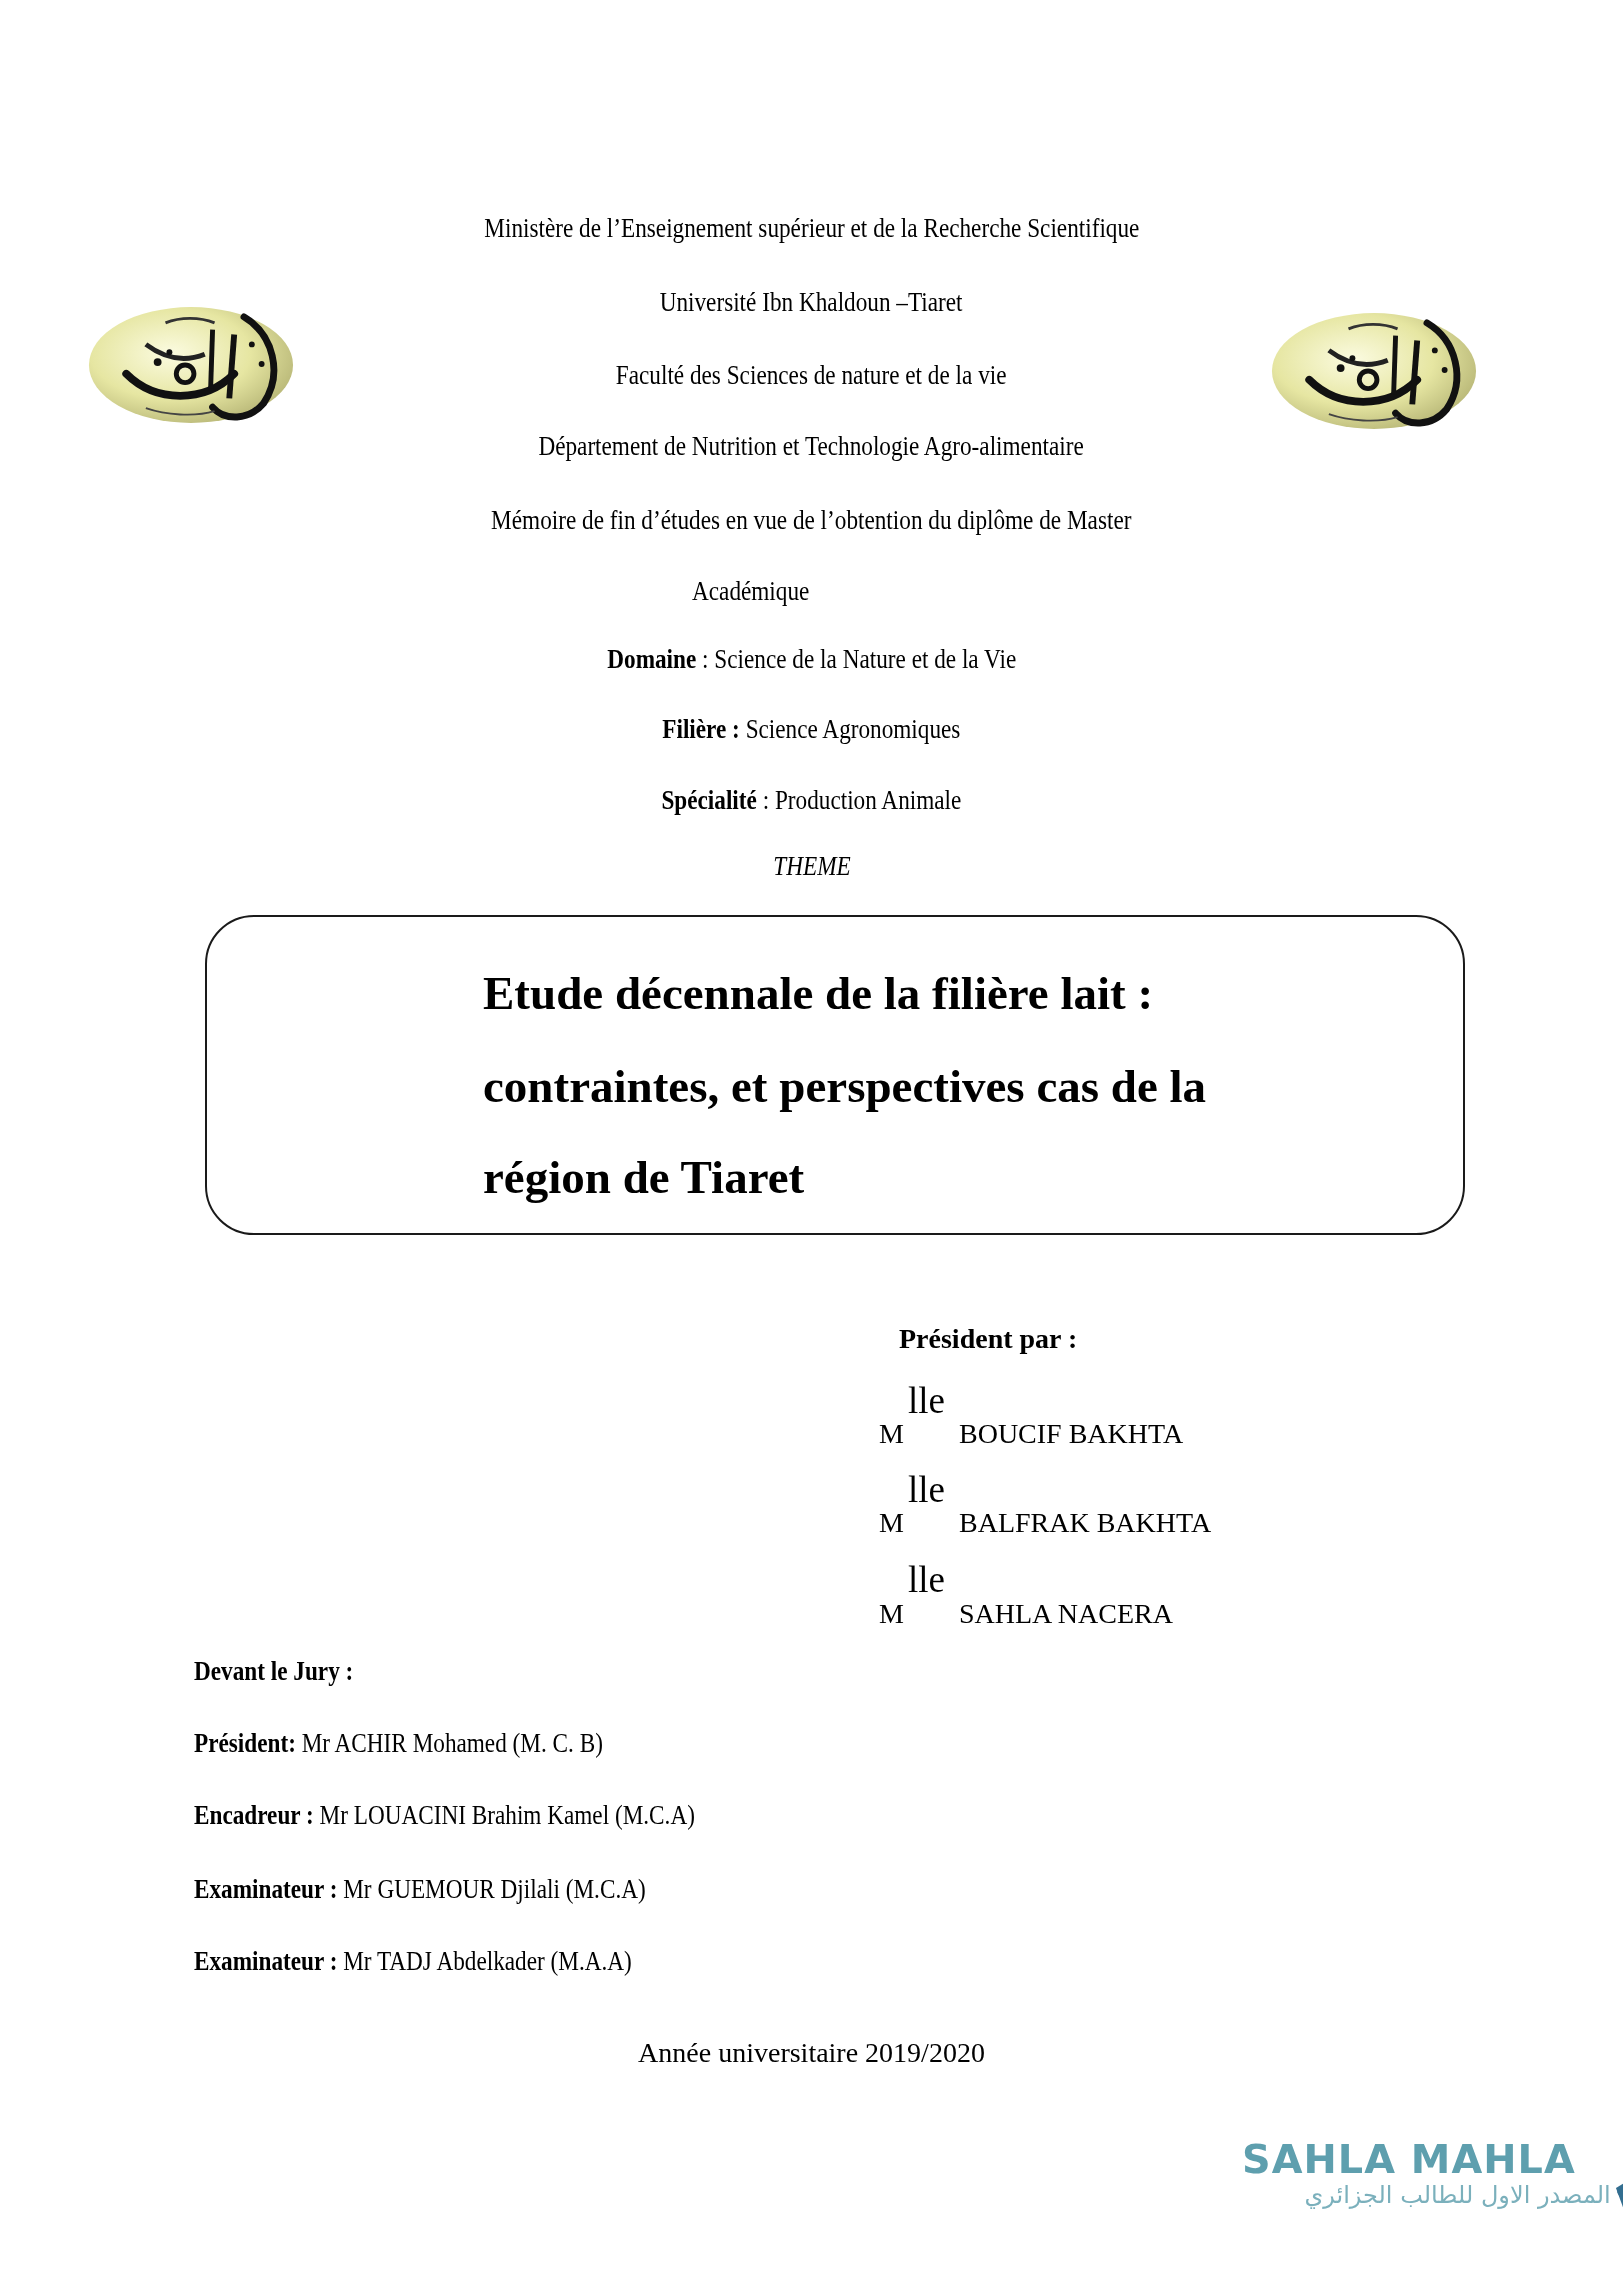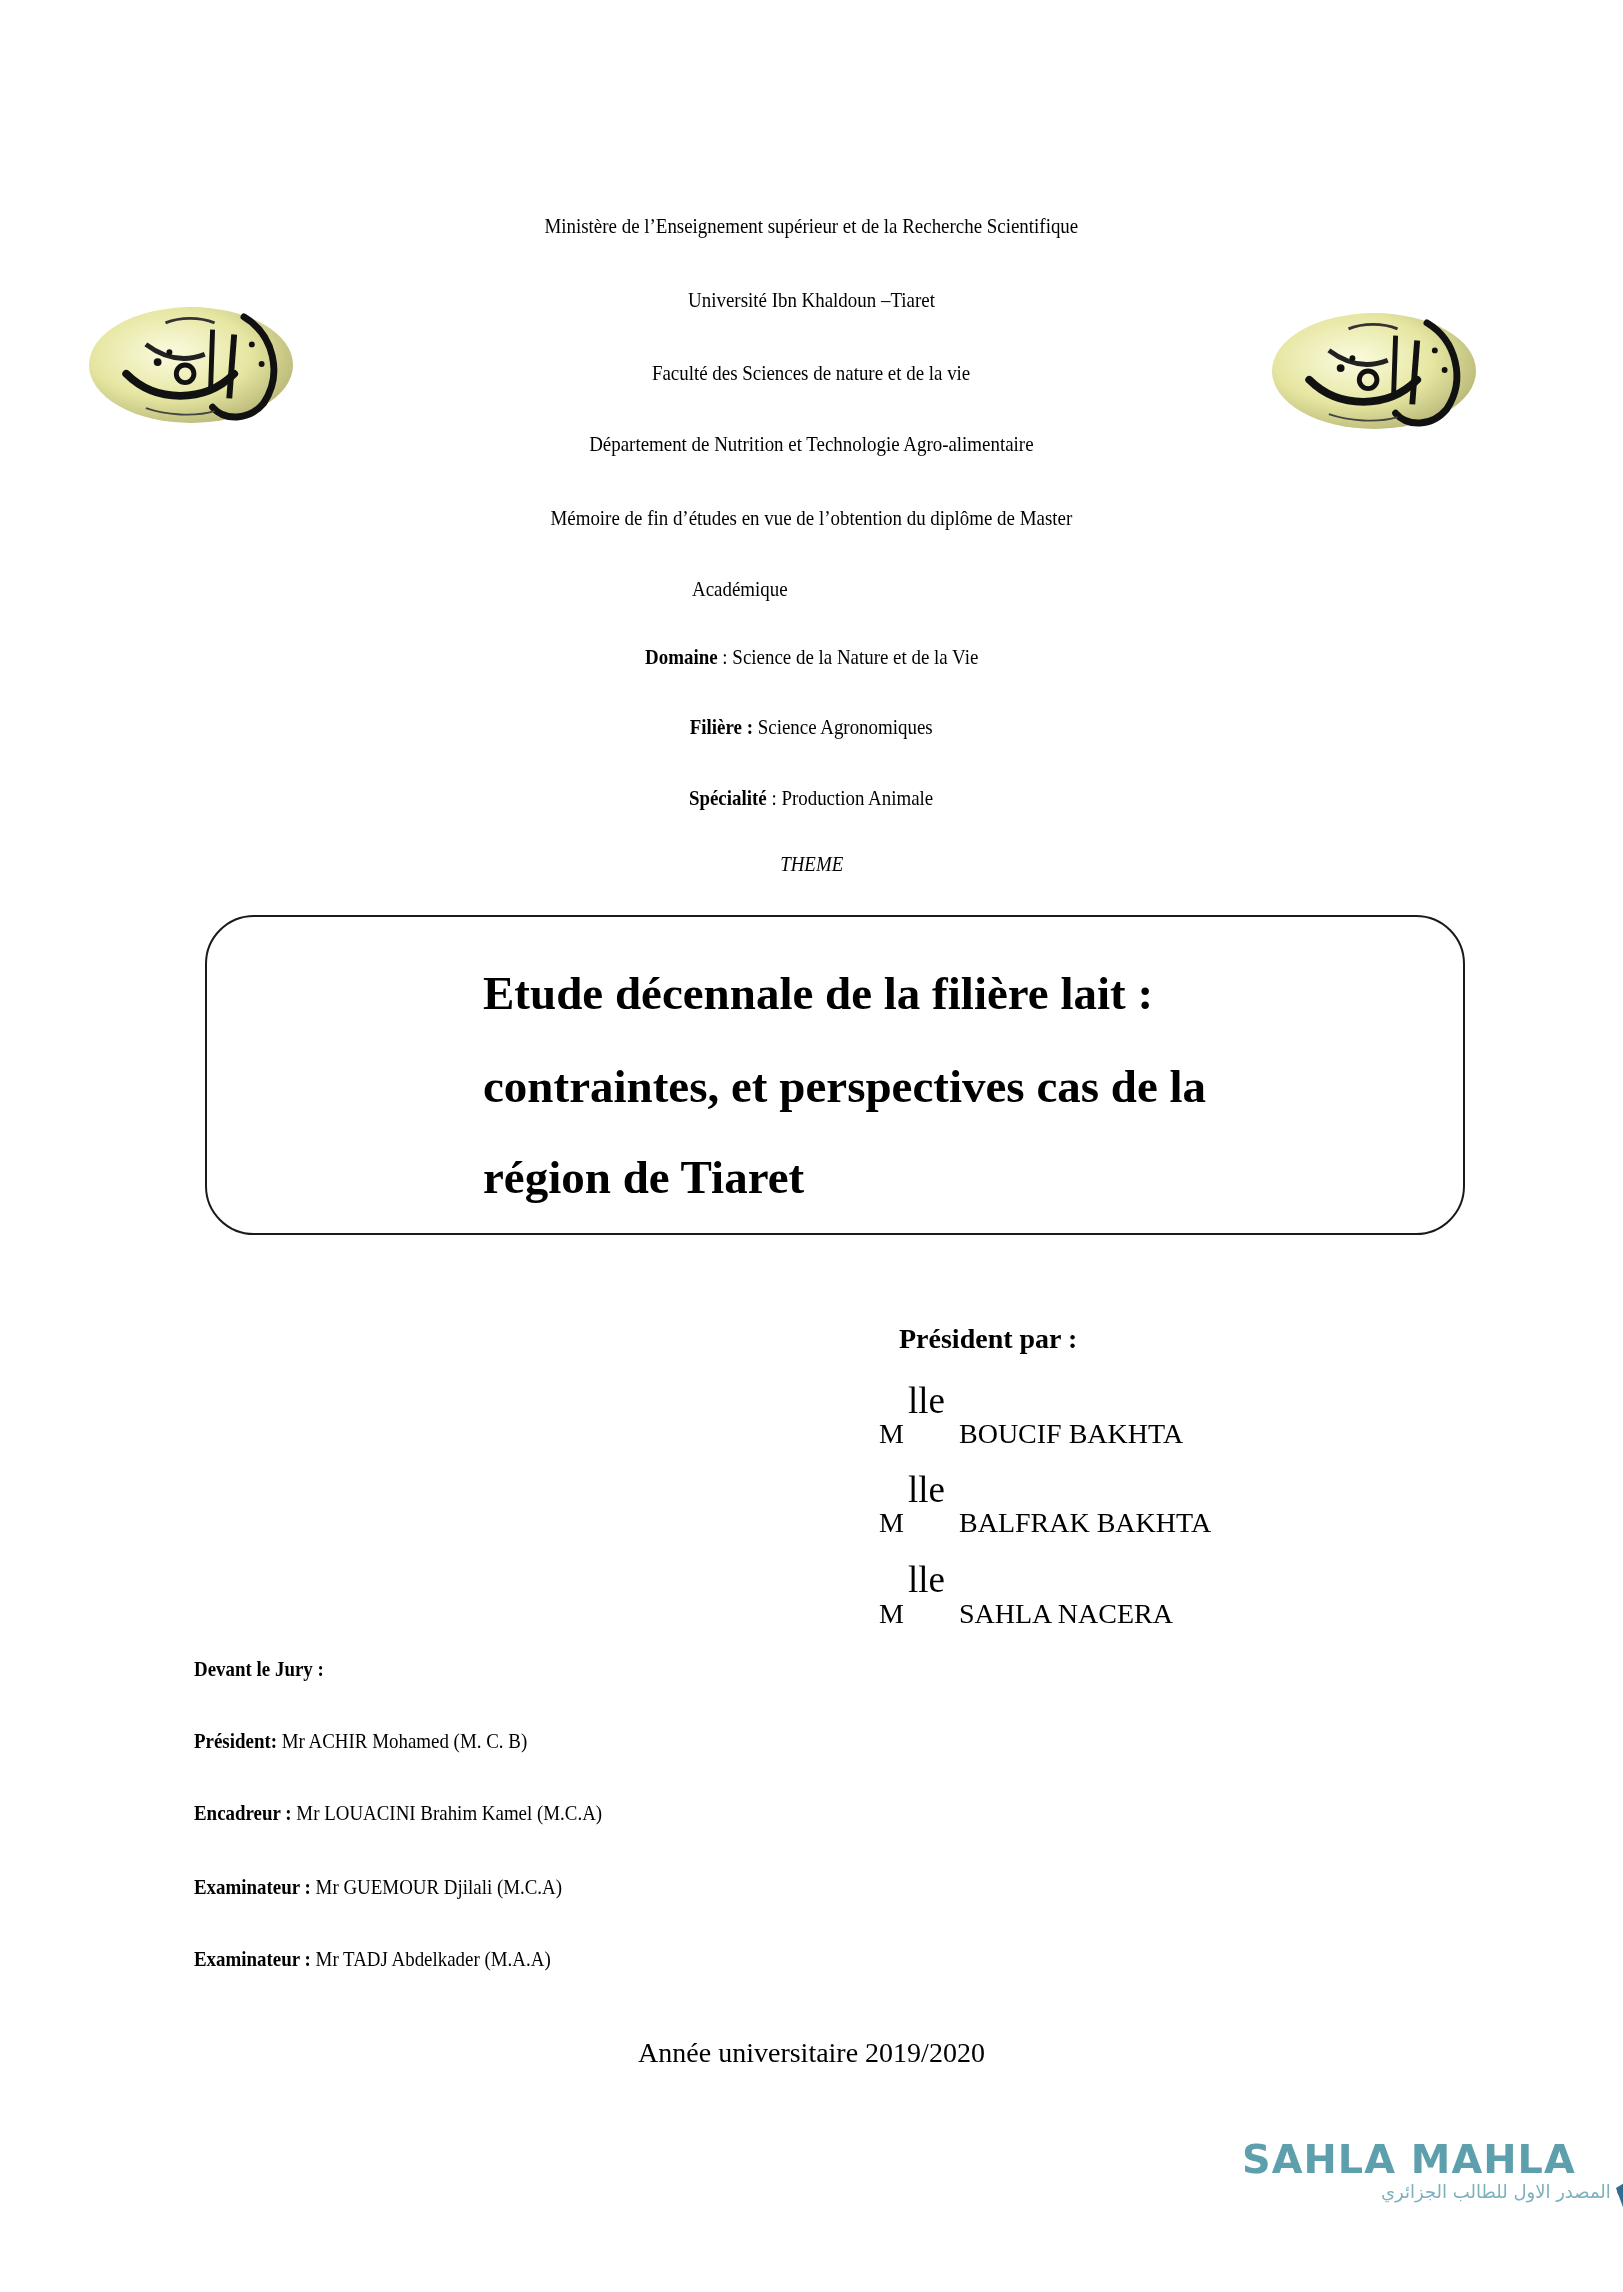--- a/index.html
+++ b/index.html
@@ -1,21 +1,21 @@
 <!DOCTYPE html>
 <html><head>
 <meta charset="utf-8">
 <style>
   html, body { margin: 0; padding: 0; background: #ffffff; }
   body { width: 1623px; height: 2293px; position: relative; overflow: hidden;
          font-family: "Liberation Serif", "DejaVu Serif", serif; color: #000; }
   .ln { position: absolute; white-space: nowrap; line-height: 1; }
   .ctr { left: 0; width: 1623px; text-align: center; }
   .cond { display: inline-block; transform: scaleX(0.86); transform-origin: center; }
-  .hdr { font-size: 22px; }
+  .hdr { font-size: 27px; }
   .b { font-weight: bold; }
   .i { font-style: italic; }
 
   
   .uni-logo { position: absolute; width: 208px; height: 120px; }
   .uni-logo svg { width: 100%; height: 100%; display: block; }
 
   
   .title-box { position: absolute; left: 205px; top: 915px; width: 1260px; height: 320px;
                box-sizing: border-box; border: 2px solid #1a1a1a; border-radius: 49px; }
@@ -24,21 +24,21 @@
 
   .std { font-size: 28px; }
   .sup-lle { font-size: 37px; }
 
   
   .sm-wrap { position: absolute; left: 1236px; top: 2107px; width: 451px; height: 118px; }
   .sm-title { position: absolute; left: 5.9px; top: 33px; font-family: "DejaVu Sans", sans-serif;
               font-size: 39px; font-weight: bold; letter-spacing: 1px; color: #5e9fae;
               line-height: 1; transform: scaleX(1.02); transform-origin: left; }
   .sm-ar { position: absolute; left: 9.8px; top: 76px; width: 365px; font-family: "DejaVu Sans", sans-serif;
-           font-size: 18px; color: #7bb0bc; line-height: 1; direction: rtl; text-align: right; white-space: nowrap; }
+           font-size: 24px; color: #7bb0bc; line-height: 1; direction: rtl; text-align: right; white-space: nowrap; }
   .sm-emblem { position: absolute; left: 376px; top: 2px; width: 71px; height: 108px; }
 </style>
 </head>
 <body>
 
 <div class="uni-logo" style="left:87px; top:305px;">
   <svg viewBox="0 0 212 122" xmlns="http://www.w3.org/2000/svg">
     <defs>
       <radialGradient id="sealL" cx="40%" cy="40%" r="65%">
         <stop offset="0%" stop-color="#fbfbe0"></stop>

